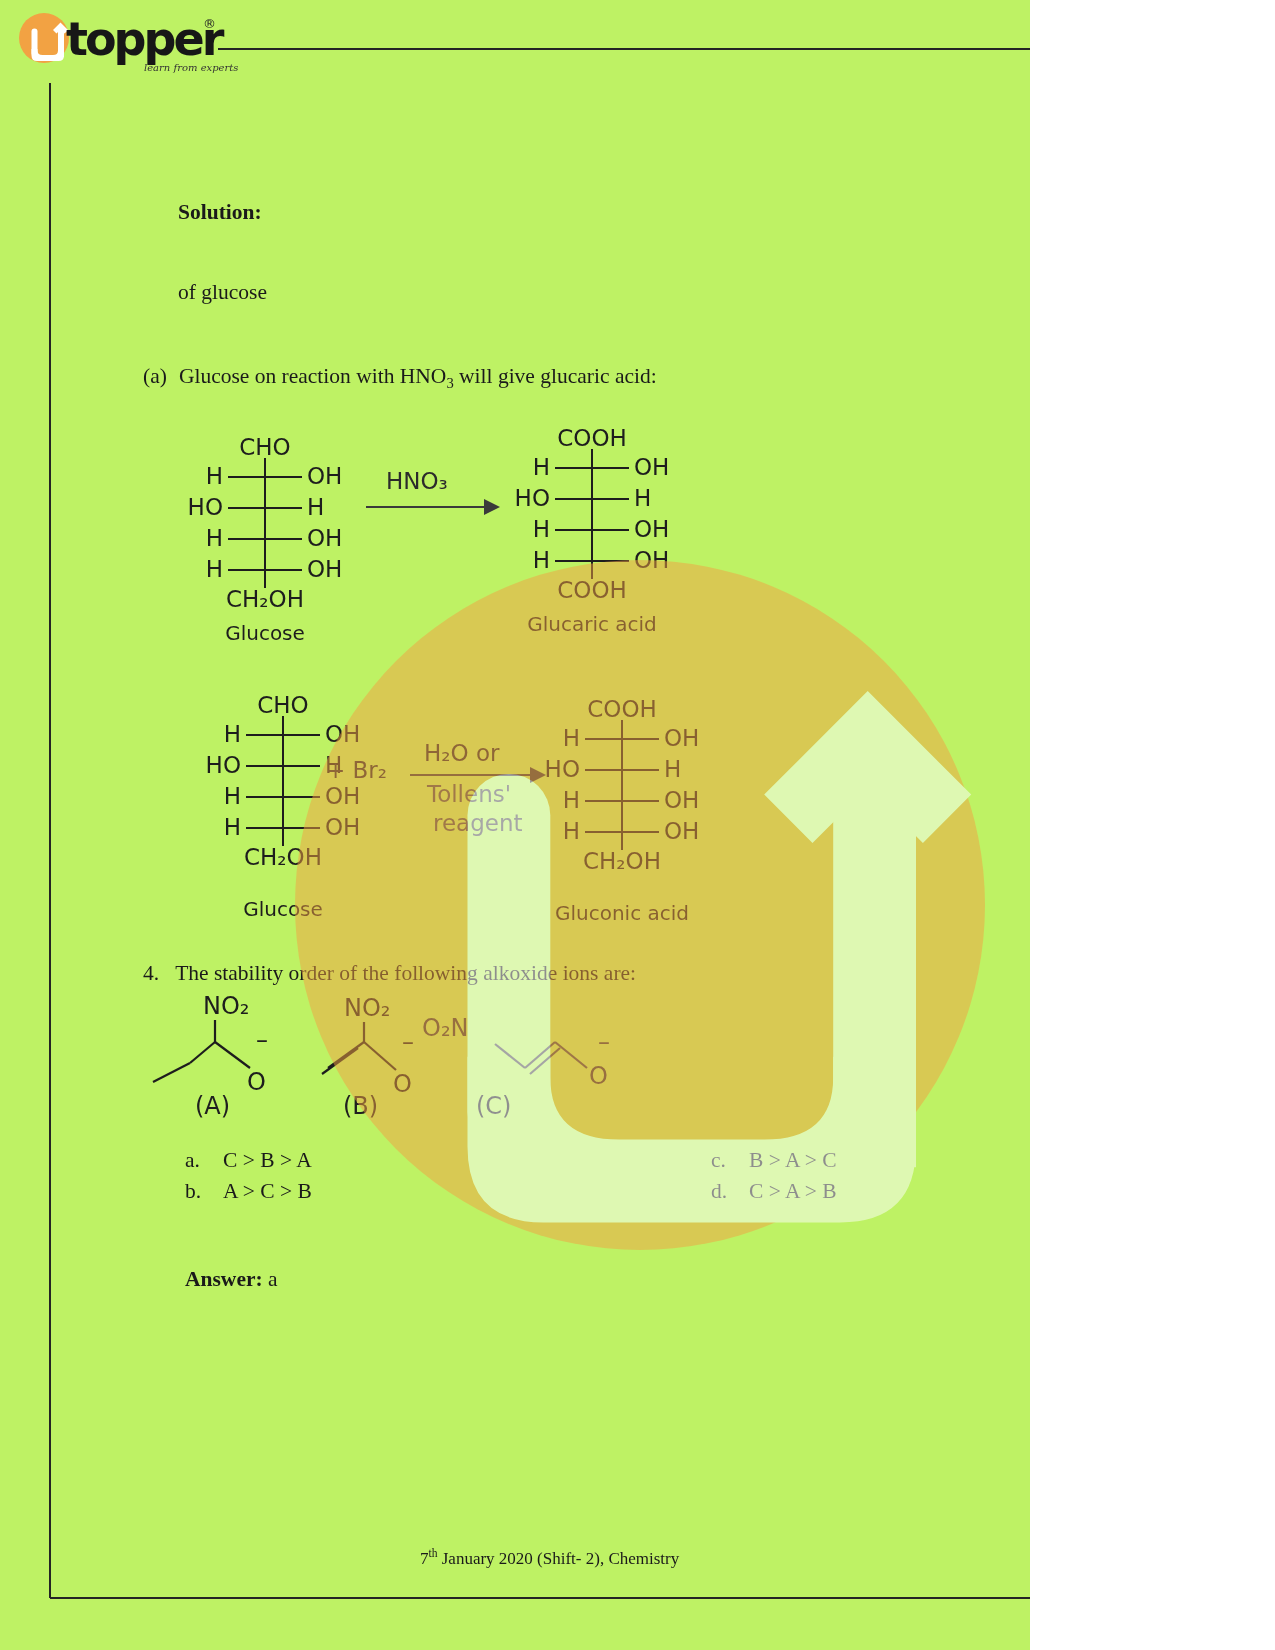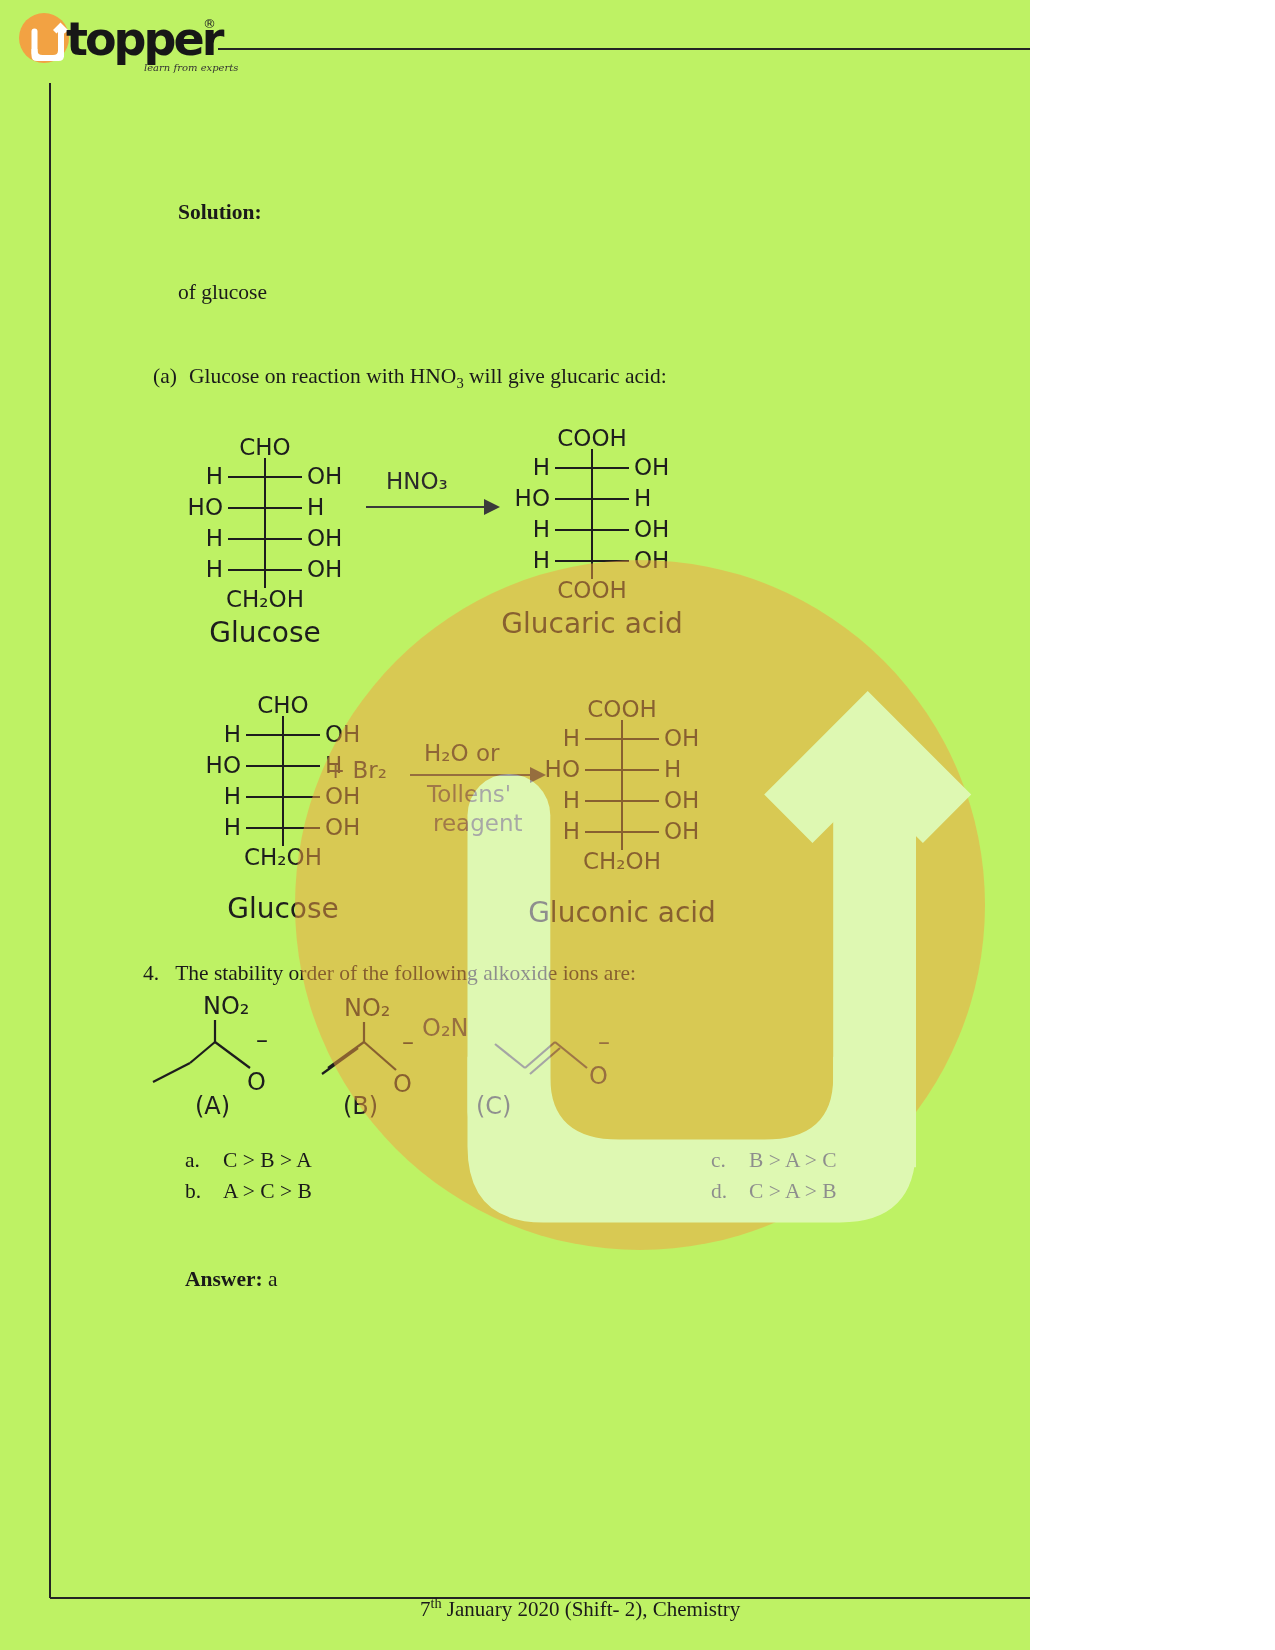--- a/index.html
+++ b/index.html
@@ -28,21 +28,21 @@
   
   .fischer{position:absolute;width:190px;text-align:center;
            font-family:"DejaVu Sans",sans-serif;font-size:23px;line-height:26px;color:#1d1d1d;}
   .fbody{position:relative;margin:1px 0;}
   .fvline{position:absolute;left:50%;top:-3px;bottom:-3px;width:2px;margin-left:-1px;background:#1d1d1d;}
   .frow{position:relative;height:31px;}
   .fbond{position:absolute;left:50%;top:50%;width:74px;height:2px;margin-left:-37px;margin-top:-1px;background:#1d1d1d;}
   .flbl{position:absolute;top:50%;transform:translateY(-53%);white-space:nowrap;}
   .fl{right:50%;margin-right:42px;}
   .fr{left:50%;margin-left:42px;}
-  .fname{margin-top:8px;font-size:28px;}
+  .fname{margin-top:8px;font-size:20px;}
   .far .fname{margin-top:26px;}
 
   
   .rxnarrow{position:absolute;height:2px;background:#3a3a3a;}
   .rxnarrow::after{content:"";position:absolute;right:-2px;top:-7px;width:0;height:0;
        border-left:16px solid #3a3a3a;border-top:8px solid transparent;border-bottom:8px solid transparent;}
   .chemlbl{position:absolute;font-family:"DejaVu Sans",sans-serif;font-size:23px;
            line-height:26px;color:#2b2b2b;white-space:nowrap;}
   .graylbl{color:#4f4f4f;}
 
@@ -51,21 +51,21 @@
   .skel line{stroke:#1d1d1d;stroke-width:2.2;}
   .skel text{font-family:"DejaVu Sans",sans-serif;font-size:24px;fill:#1d1d1d;}
   .skel.grayish line{stroke:#4a4a4a;}
   .skel.grayish text{fill:#3d3d3d;}
   .struct-label{position:absolute;font-family:"DejaVu Sans",sans-serif;font-size:24px;color:#1f1f1f;}
 
   
   .opt{position:absolute;font-size:21.5px;white-space:nowrap;}
   .okey{display:inline-block;width:38px;}
 
-  .footer{position:absolute;font-size:21px;white-space:nowrap;margin-top:48px;}
+  .footer{position:absolute;font-size:17px;white-space:nowrap;}
 
   
   .watermark{position:absolute;left:295px;top:560px;width:690px;height:690px;
              opacity:0.5;pointer-events:none;z-index:40;}
 </style>
 </head>
 <body>
 
 <svg width="0" height="0" style="position:absolute">
   <defs>
@@ -90,21 +90,21 @@
   <svg class="logo-mark" viewBox="0 0 100 100">
       <use href="#umark"></use>
     </svg>
   <div class="wordmark">topper</div>
   <div class="registered">®</div>
   <div class="tagline">learn from experts</div>
 
   <div class="txt bold" style="left:178px;top:196px;">Solution:</div>
   <div class="txt" style="left:178px;top:276px;">of glucose</div>
 
-  <div class="txt" style="left:143px;top:360px;margin-left:10px;">
+  <div class="txt" style="left:143px;top:360px;">
     <span class="itemlbl">(a)</span><span>Glucose on reaction with HNO</span><sub>3</sub><span> will give glucaric acid:</span>
   </div>
 
   <div class="fischer" style="left:170px;top:434px;">
     <div class="ftop">CHO</div>
     <div class="fbody">
       <div class="fvline"></div>
       <div class="frow">
           <span class="flbl fl">H</span>
           <span class="fbond"></span>

